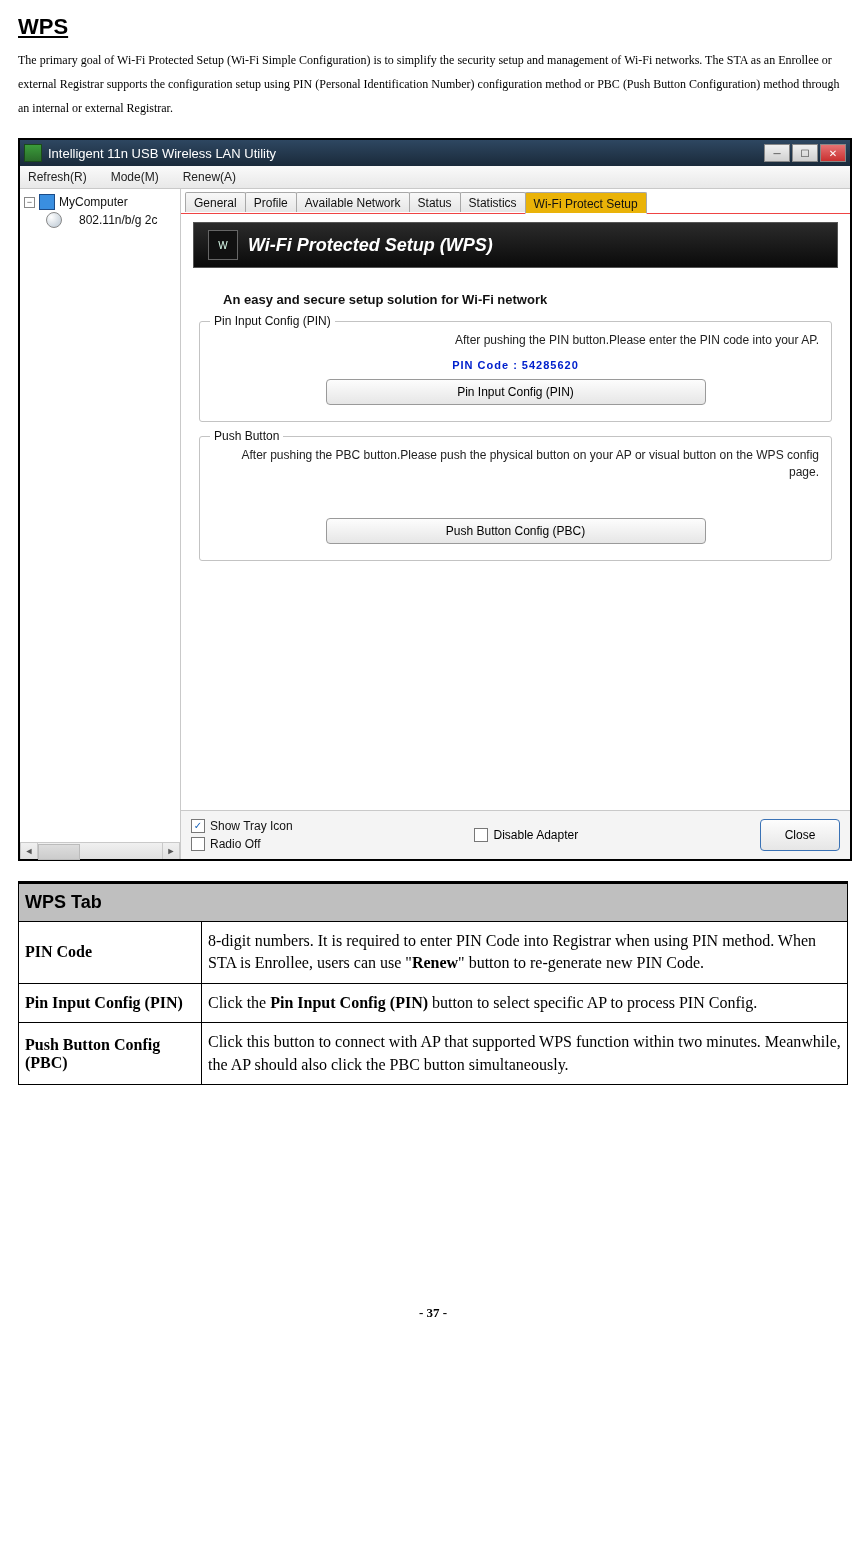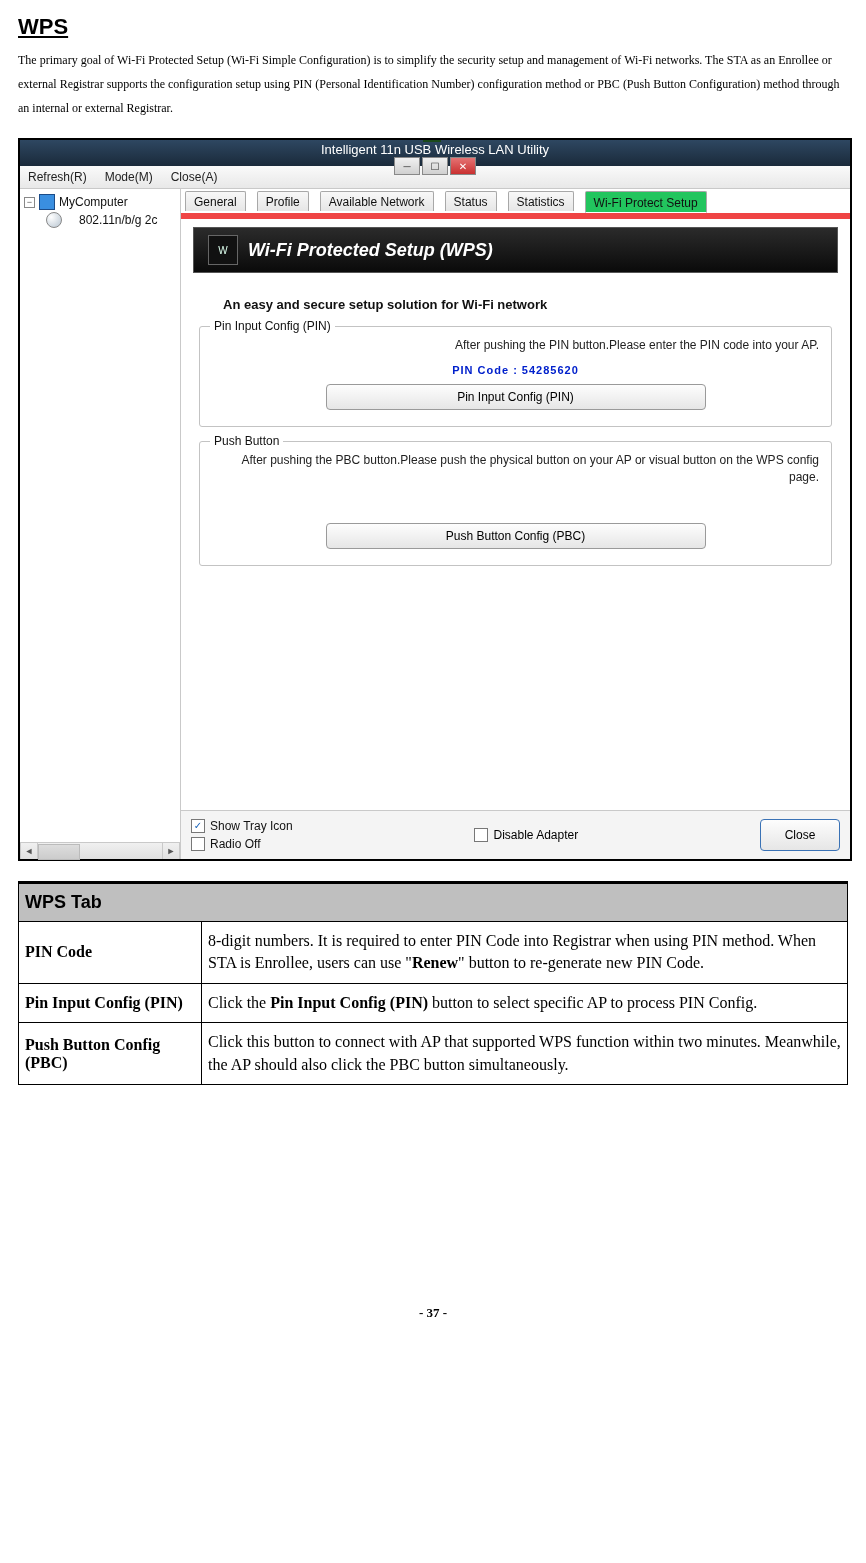--- a/index.html
+++ b/index.html
@@ -35,21 +35,20 @@
   }
   
   .titlebar {
     background: linear-gradient(#2e4761, #1a2a3a);
     color: #fff;
     display: flex;
     align-items: center;
     height: 26px;
     padding: 0 4px;
     font-size: 13px;
-    flex-direction: column;
   }
   .titlebar .app-icon {
     width: 16px; height: 16px;
     background: linear-gradient(#3b9c3b, #2a6c2a);
     border: 1px solid #1b4a1b;
     margin-right: 6px;
   }
   .titlebar .title-text { flex: 1; }
   .titlebar .win-btns { display: flex; gap: 2px; }
   .titlebar .win-btn {
@@ -63,21 +62,21 @@
     background: linear-gradient(#e57373, #c93030);
     color:#fff;
   }
   
   .menubar {
     background: linear-gradient(#fafafa, #e8e8e8);
     border-bottom: 1px solid #c9c9c9;
     height: 22px;
     display: flex;
     align-items: center;
-    gap: 18px;
+    gap: 24px;
     padding: 0 8px;
     color:#222;
   }
   
   .content-area {
     display: flex;
     height: 670px;
     background: #fff;
   }
   
@@ -112,39 +111,39 @@
     width:16px;height:16px;border-left:1px solid #c9c9c9;border-right:1px solid #c9c9c9;
     display:flex;align-items:center;justify-content:center;font-size:9px;color:#555;
   }
   .tree-scroll .thumb {
     width:40px;height:14px;margin:1px 0;background:linear-gradient(#ddd,#ccc);border:1px solid #bbb;
   }
   .tree-scroll .track { flex:1; }
   
   .main-pane { flex:1; background:#fff; display:flex; flex-direction:column; }
   .tabs-row {
-    display:flex; gap:12px; padding:0 4px; margin-top:2px;
-    border-bottom:6px solid #ef4444;
+    display:flex; gap:0; padding:0 4px; margin-top:2px;
+    border-bottom:1px solid #ef4444;
     height:22px;
-    align-items:flex-start;
+    align-items:center;
   }
   .tab {
     border:1px solid #a8a8a8;
     border-bottom:none;
     background:linear-gradient(#f8f8f8,#e6e6e6);
     padding:3px 8px 2px;
     font-size:12px;
     color:#111;
     margin-right:-1px;
     border-radius:2px 2px 0 0;
     cursor:pointer;
     position:relative;
   }
   .tab.active {
-    background:#22c55e;
+    background:#eab308;
     z-index:2;
     padding-top:4px;
     border-bottom:1px solid #fff;
     margin-bottom:-1px;
   }
   .tab-content {
     flex:1;
     padding: 8px 12px;
   }
   .wps-banner {
@@ -274,21 +273,21 @@
     <div class="win-btns">
       <span class="win-btn">─</span>
       <span class="win-btn">☐</span>
       <span class="win-btn close">✕</span>
     </div>
   </div>
 
   <div class="menubar">
     <span><span>Refresh(R)</span></span>
     <span><span>Mode(M)</span></span>
-    <span><span>Close(A)</span></span>
+    <span><span>Renew(A)</span></span>
   </div>
 
   <div class="content-area">
 
     <div class="tree-pane">
       <div class="tree-inner">
         <div class="tree-row">
           <span class="bx">−</span>
           <span class="ico-pc"></span>
           <span>MyComputer</span>

